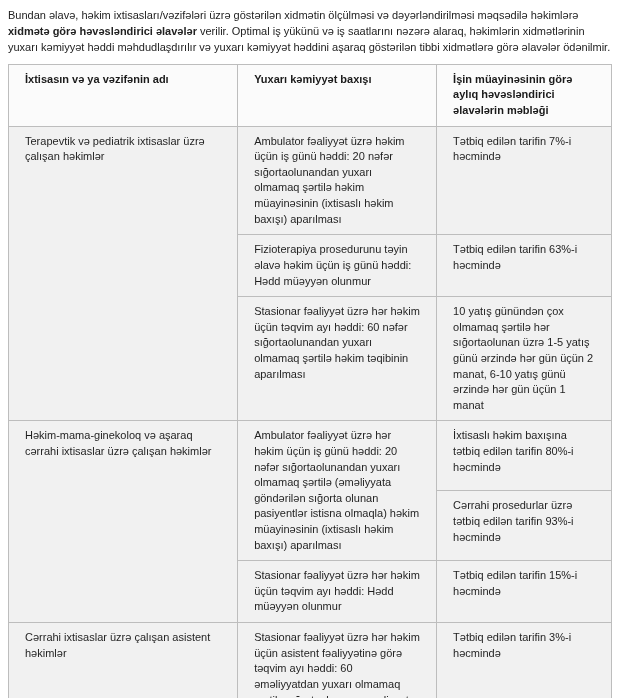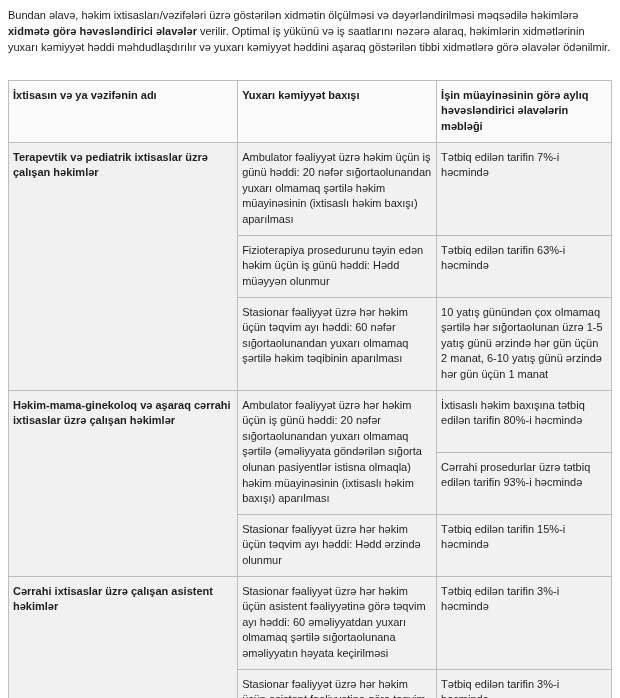--- a/index.html
+++ b/index.html
@@ -8,46 +8,46 @@
     width: 620px;
     min-height: 698px;
     font-family: "Liberation Sans", "DejaVu Sans", sans-serif;
     color: #1f1f1f;
     -webkit-font-smoothing: antialiased;
   }
   .page { padding: 8px 8px 12px 8px; }
   .intro {
     font-size: 11px;
     line-height: 1.45;
-    margin-bottom: 24px;
+    margin-bottom: 8px;
     color: #222222;
   }
   .intro strong { font-weight: bold; }
   table.incentive-table {
     width: 100%;
     border-collapse: collapse;
     font-size: 11px;
     line-height: 1.42;
     table-layout: fixed;
   }
   table.incentive-table th,
   table.incentive-table td {
     border: 1px solid #bdbdbd;
-    padding: 7px 4px;
+    padding: 7px 16px;
     vertical-align: top;
     text-align: left;
     background: #f1f1f1;
     word-wrap: break-word;
   }
   table.incentive-table th {
     background: #fbfbfb;
     font-weight: bold;
     color: #1a1a1a;
   }
-  td.group-name { font-weight: bold; }
+  td.group-name { font-weight: normal; }
 </style>
 </head>
 <body>
 
 <div class="page">
 
   <p class="intro"><span>Bundan əlavə, həkim ixtisasları/vəzifələri üzrə göstərilən xidmətin ölçülməsi və dəyərləndirilməsi məqsədilə həkimlərə </span><strong>xidmətə görə həvəsləndirici əlavələr</strong><span> verilir. Optimal iş yükünü və iş saatlarını nəzərə alaraq, həkimlərin xidmətlərinin yuxarı kəmiyyət həddi məhdudlaşdırılır və yuxarı kəmiyyət həddini aşaraq göstərilən tibbi xidmətlərə görə əlavələr ödənilmir.</span></p>
 
   <table class="incentive-table">
     <colgroup>
@@ -63,38 +63,38 @@
       </tr>
     </thead>
     <tbody>
 
       <tr>
         <td class="group-name" rowspan="3">Terapevtik və pediatrik ixtisaslar üzrə çalışan həkimlər</td>
         <td>Ambulator fəaliyyət üzrə həkim üçün iş günü həddi: 20 nəfər sığortaolunandan yuxarı olmamaq şərtilə həkim müayinəsinin (ixtisaslı həkim baxışı) aparılması</td>
         <td>Tətbiq edilən tarifin 7%-i həcmində</td>
       </tr>
       <tr>
-        <td>Fizioterapiya prosedurunu təyin edən həkim üçün iş günü həddi: Hədd müəyyən olunmur</td>
+        <td>Fizioterapiya prosedurunu təyin əlavə həkim üçün iş günü həddi: Hədd müəyyən olunmur</td>
         <td>Tətbiq edilən tarifin 63%-i həcmində</td>
       </tr>
       <tr>
         <td>Stasionar fəaliyyət üzrə hər həkim üçün təqvim ayı həddi: 60 nəfər sığortaolunandan yuxarı olmamaq şərtilə həkim təqibinin aparılması</td>
         <td>10 yatış günündən çox olmamaq şərtilə hər sığortaolunan üzrə 1-5 yatış günü ərzində hər gün üçün 2 manat, 6-10 yatış günü ərzində hər gün üçün 1 manat</td>
       </tr>
 
       <tr>
         <td class="group-name" rowspan="3">Həkim-mama-ginekoloq və aşaraq cərrahi ixtisaslar üzrə çalışan həkimlər</td>
         <td rowspan="2">Ambulator fəaliyyət üzrə hər həkim üçün iş günü həddi: 20 nəfər sığortaolunandan yuxarı olmamaq şərtilə (əməliyyata göndərilən sığorta olunan pasiyentlər istisna olmaqla) həkim müayinəsinin (ixtisaslı həkim baxışı) aparılması</td>
         <td>İxtisaslı həkim baxışına tətbiq edilən tarifin 80%-i həcmində</td>
       </tr>
       <tr>
         <td>Cərrahi prosedurlar üzrə tətbiq edilən tarifin 93%-i həcmində</td>
       </tr>
       <tr>
-        <td>Stasionar fəaliyyət üzrə hər həkim üçün təqvim ayı həddi: Hədd ərzində olunmur</td>
+        <td>Stasionar fəaliyyət üzrə hər həkim üçün təqvim ayı həddi: Hədd müəyyən olunmur</td>
         <td>Tətbiq edilən tarifin 15%-i həcmində</td>
       </tr>
 
       <tr>
         <td class="group-name" rowspan="2">Cərrahi ixtisaslar üzrə çalışan asistent həkimlər</td>
         <td>Stasionar fəaliyyət üzrə hər həkim üçün asistent fəaliyyətinə görə təqvim ayı həddi: 60 əməliyyatdan yuxarı olmamaq şərtilə sığortaolunana əməliyyatın həyata keçirilməsi</td>
         <td>Tətbiq edilən tarifin 3%-i həcmində</td>
       </tr>
       <tr>
         <td>Stasionar fəaliyyət üzrə hər həkim üçün asistent fəaliyyətinə görə təqvim ayı həddi: Sığorta olunan hesab edilməyən şəxslərin əməliyyatı zamanı hədd müəyyən olunmur</td>

